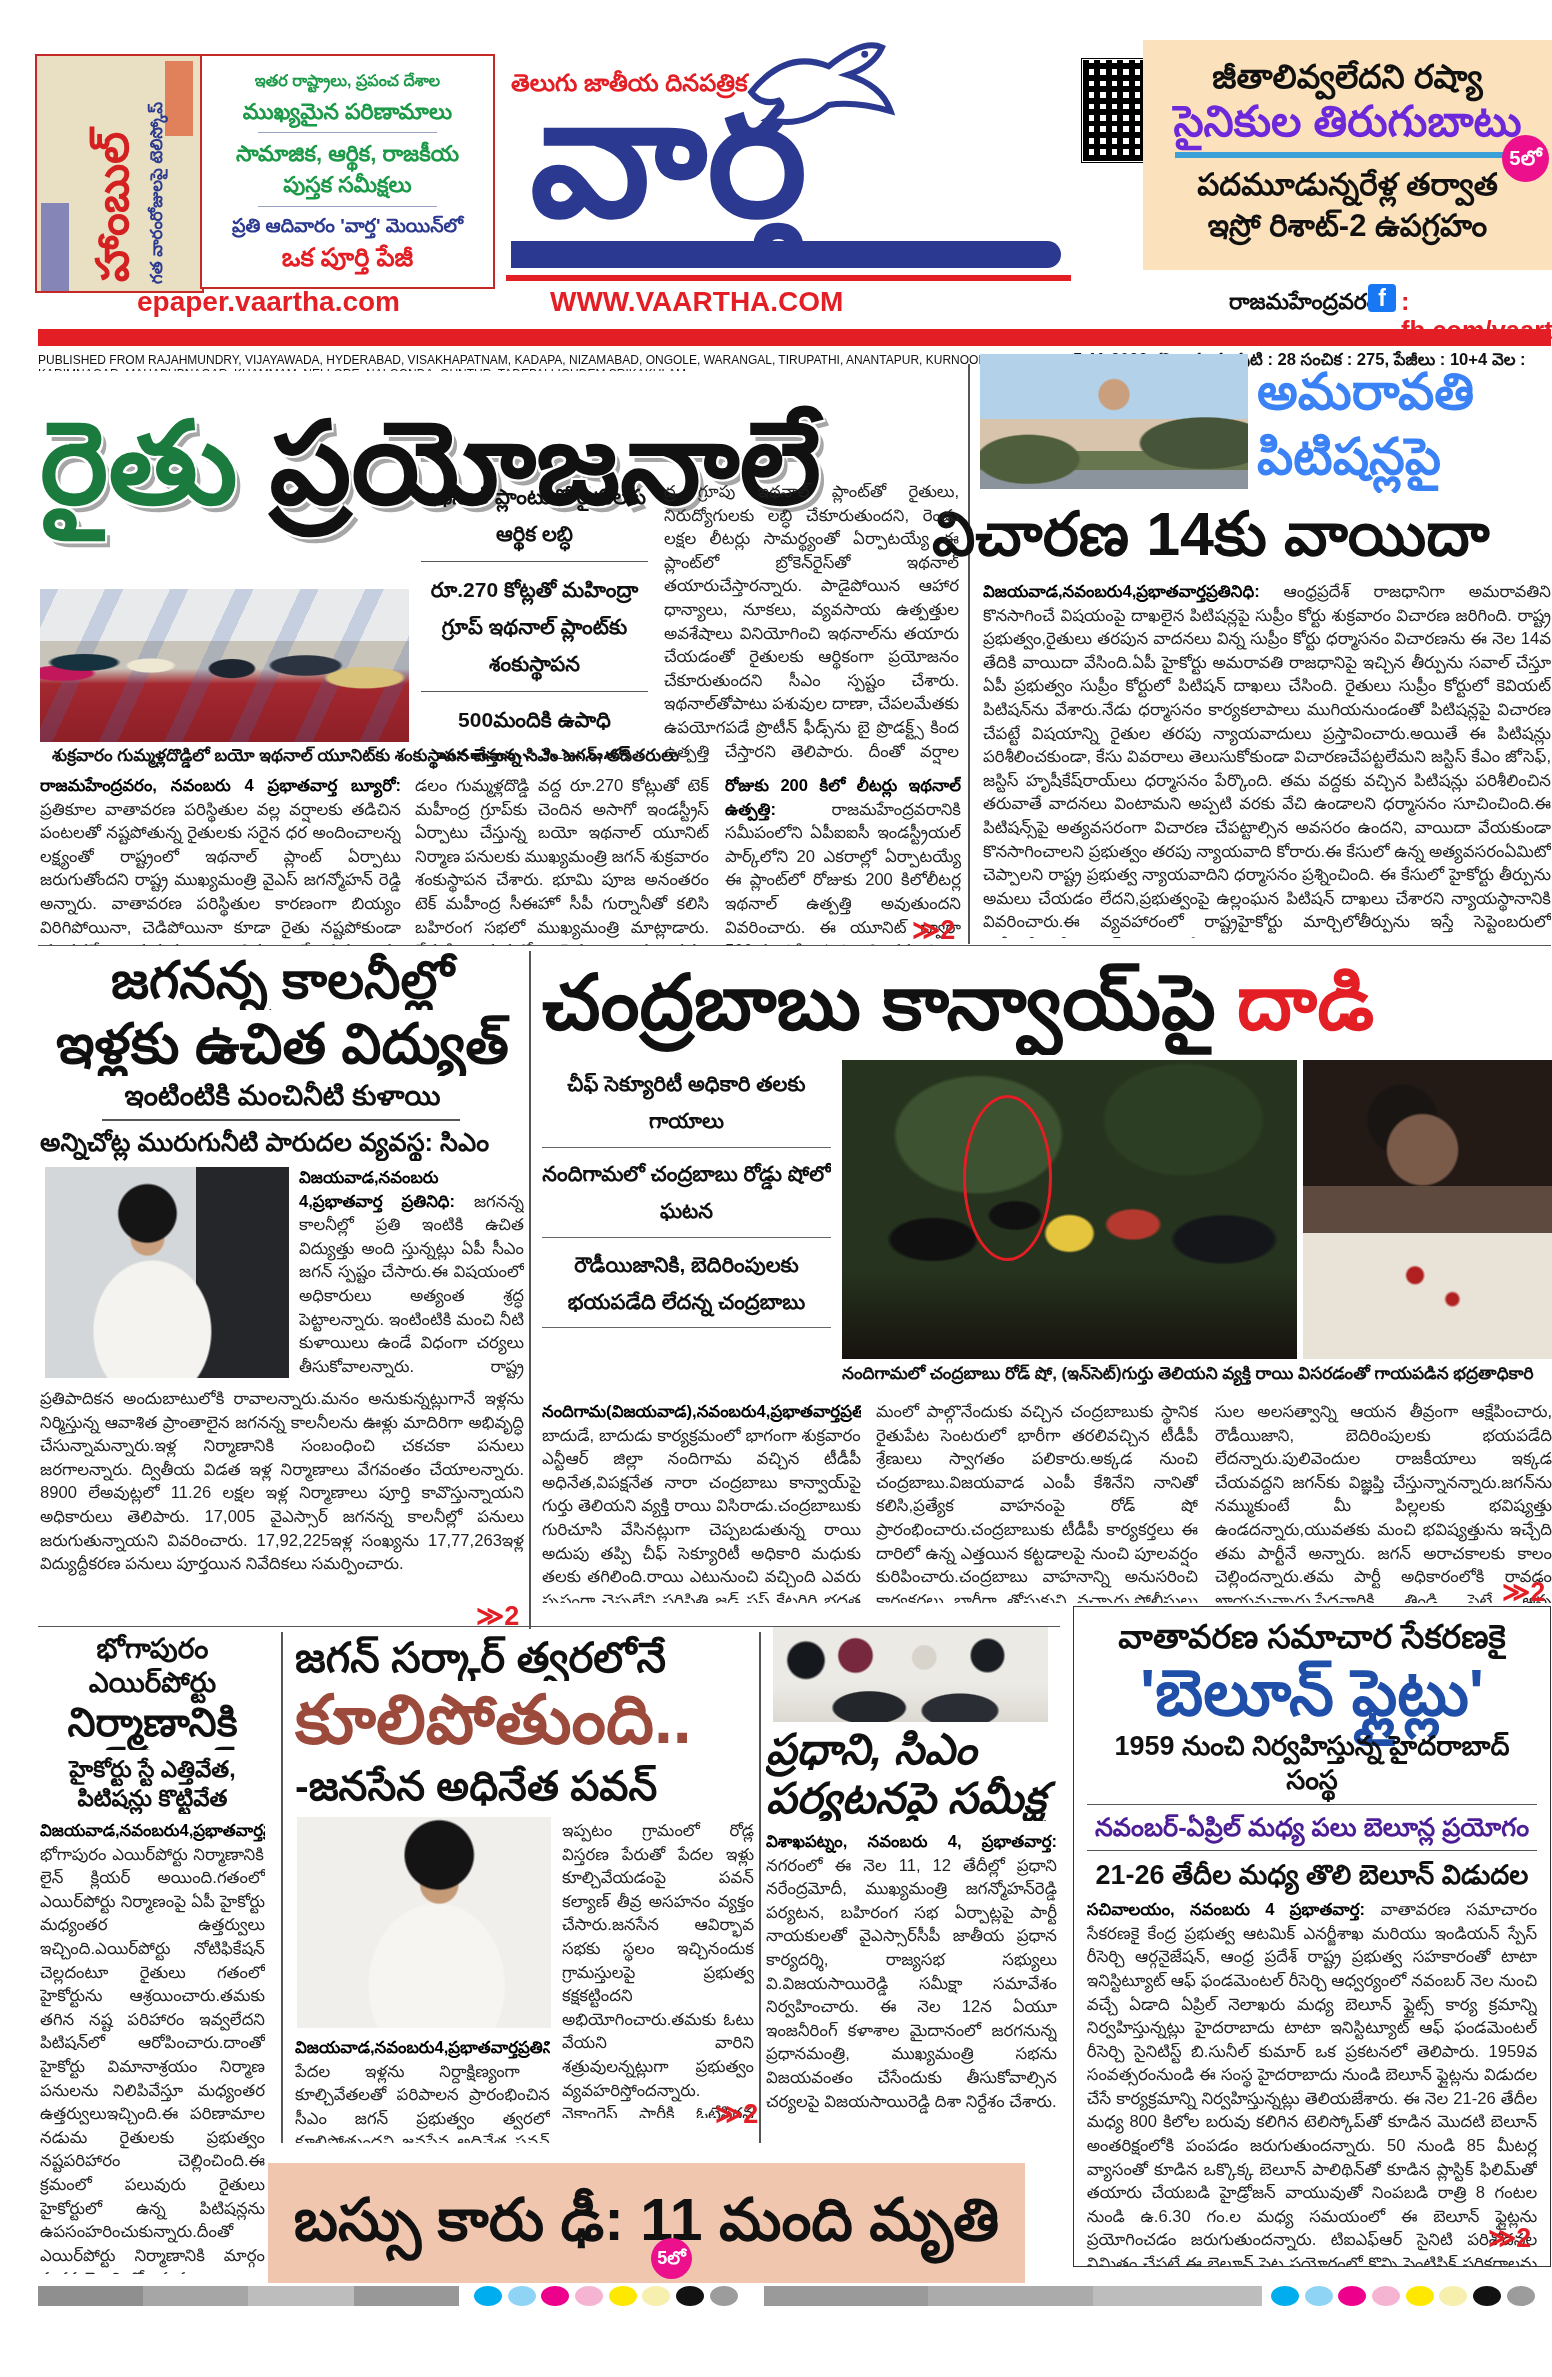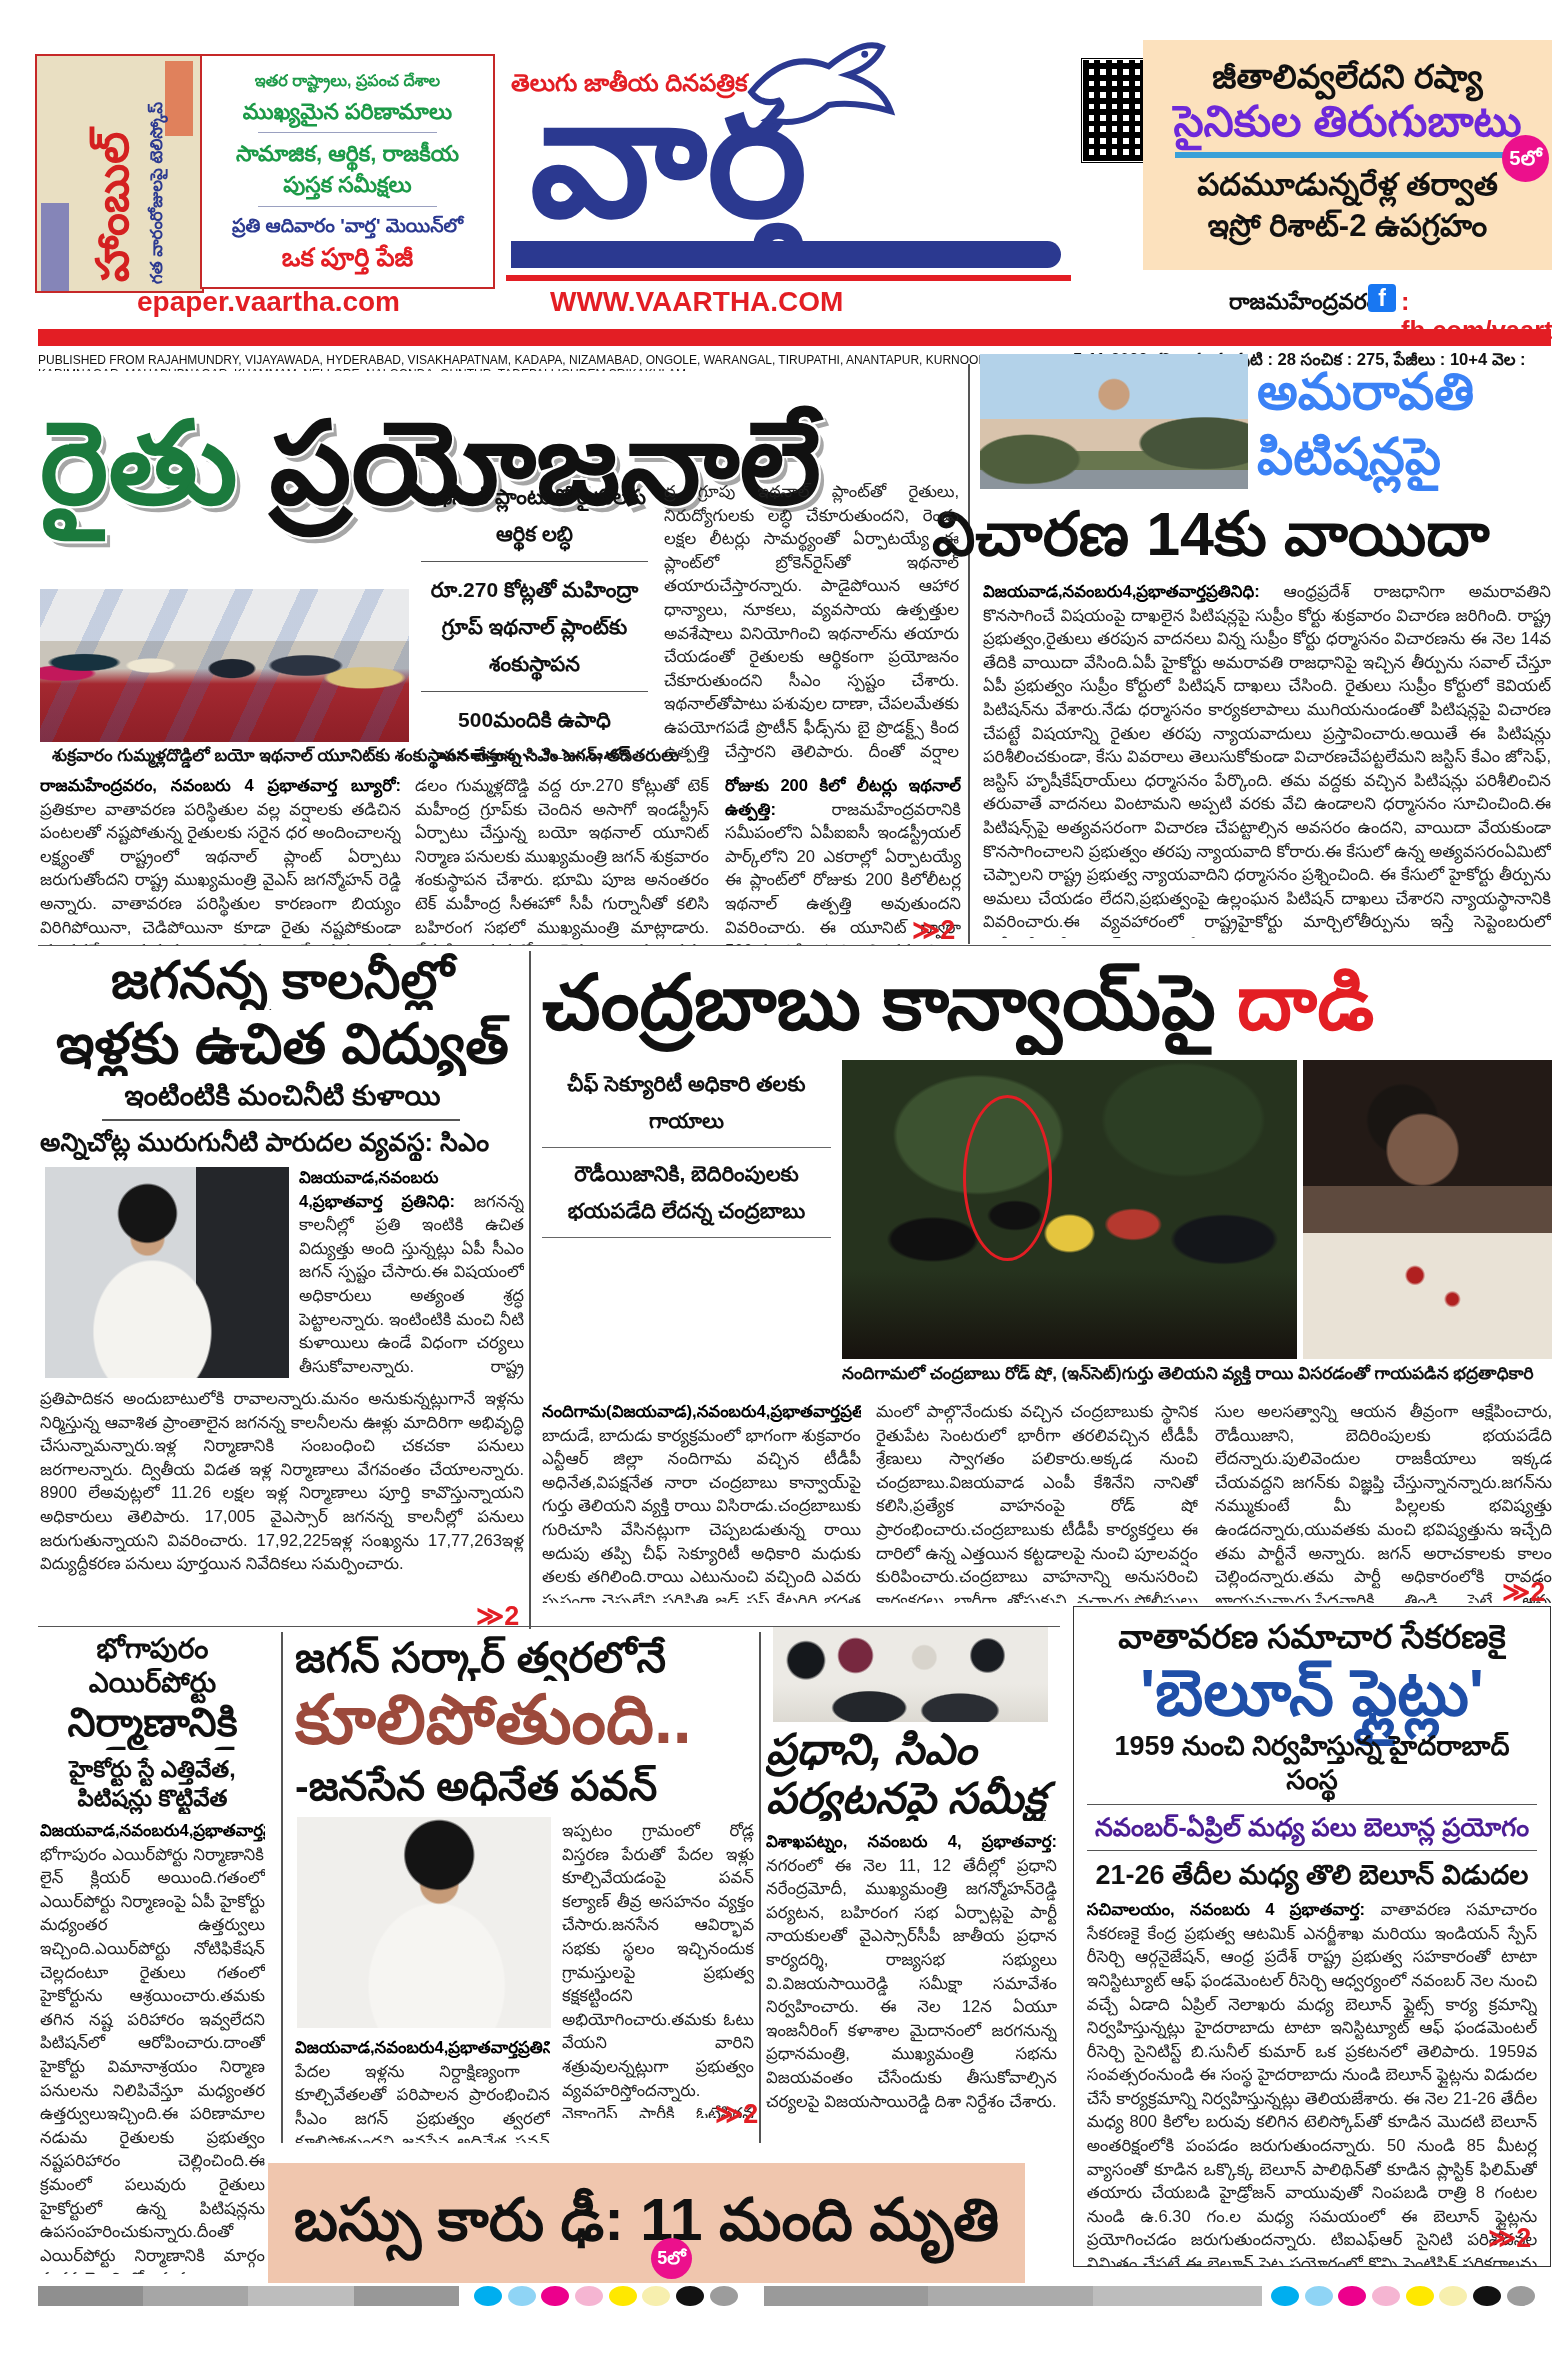--- a/index.html
+++ b/index.html
@@ -176,20 +176,21 @@
   <div class="abs clip just body-txt" style="left:40px;top:1387px;width:484px;height:217px;">ప్రతిపాదికన అందుబాటులోకి రావాలన్నారు.మనం అనుకున్నట్లుగానే ఇళ్లను నిర్మిస్తున్న ఆవాశిత ప్రాంతాలైన జగనన్న కాలనీలను ఊళ్లు మాదిరిగా అభివృద్ధి చేసున్నామన్నారు.ఇళ్ల నిర్మాణానికి సంబంధించి చకచకా పనులు జరగాలన్నారు. ద్వితీయ విడత ఇళ్ల నిర్మాణాలు వేగవంతం చేయాలన్నారు. 8900 లేఅవుట్లలో 11.26 లక్షల ఇళ్ల నిర్మాణాలు పూర్తి కావొస్తున్నాయని అధికారులు తెలిపారు. 17,005 వైఎస్సార్ జగనన్న కాలనీల్లో పనులు జరుగుతున్నాయని వివరించారు. 17,92,225ఇళ్ల సంఖ్యను 17,77,263ఇళ్ల విద్యుద్దీకరణ పనులు పూర్తయిన నివేదికలు సమర్పించారు.</div>
   <div class="abs jump" style="left:476px;top:1600px;">≫2</div>
 
   <div class="abs vline" style="left:529px;top:951px;height:678px;"></div>
 
   <div class="abs b clip" style="left:542px;top:956px;width:1010px;height:99px;font-size:77px;line-height:93px;">
     <span style="color:#111;">చంద్రబాబు కాన్వాయ్‌పై </span><span style="color:#e31e24;">దాడి</span>
   </div>
   <div class="abs clip" style="left:542px;top:1065px;width:289px;height:299px;">
     <div class="subhead-card" style="border-bottom:1.3px solid #666;padding-bottom:7.7px;">చీఫ్ సెక్యూరిటీ అధికారి తలకు గాయాలు</div>
+    <div class="subhead-card" style="border-bottom:1.3px solid #666;padding:7.7px 0;">నందిగామలో చంద్రబాబు రోడ్డు షోలో ఘటన</div>
     <div class="subhead-card" style="border-bottom:1.3px solid #666;padding:7.7px 0;">రౌడీయిజానికి, బెదిరింపులకు భయపడేది లేదన్న చంద్రబాబు</div>
 
   </div>
   <div class="ph ph-road" style="left:842px;top:1060px;width:455px;height:299px;">
     <div class="abs" style="left:121px;top:35px;width:83px;height:160px;border:3.2px solid #e31e24;border-radius:50%;"></div>
   </div>
   <div class="ph ph-hurt" style="left:1303px;top:1060px;width:249px;height:299px;"></div>
   <div class="abs b clip" style="left:842px;top:1364px;width:710px;height:24px;font-size:17px;color:#111;">నందిగామలో చంద్రబాబు రోడ్ షో, (ఇన్‌సెట్)గుర్తు తెలియని వ్యక్తి రాయి విసరడంతో గాయపడిన భద్రతాధికారి</div>
   <div class="abs clip just body-txt" style="left:542px;top:1400px;width:319px;height:203px;">
     <b class="dateline">నందిగామ(విజయవాడ),నవంబరు4,ప్రభాతవార్తప్రతినిధి:</b><span> బాదుడే, బాదుడు కార్యక్రమంలో భాగంగా శుక్రవారం ఎన్టీఆర్ జిల్లా నందిగామ వచ్చిన టీడీపీ అధినేత,విపక్షనేత నారా చంద్రబాబు కాన్వాయ్‌పై గుర్తు తెలియని వ్యక్తి రాయి విసిరాడు.చంద్రబాబుకు గురిచూసి వేసినట్లుగా చెప్పబడుతున్న రాయి అదుపు తప్పి చీఫ్ సెక్యూరిటీ అధికారి మధుకు తలకు తగిలింది.రాయి ఎటునుంచి వచ్చింది ఎవరు స్పష్టంగా చెప్పలేని పరిస్థితి జడ్ ప్లస్ కేటగిరి భద్రత ఉన్న చంద్రబాబుపై కాన్వాయ్‌పై ఈ దాడి జరగడంతో అప్రమత్తమైన సెక్యూరిటీ సిబ్బంది చంద్రబాబుకు అడ్డుగా నిలిచారు.మధు తలకు తగిలిన గాయంతో రక్త స్రావ మవుతుండటంతో వెంటనే అక్కడ వున్న వైద్యసహాయక సిబ్బంది ఆయనకు వైద్యచికిత్సను అందించారు.చంద్రబాబుపై రాయి విసిరారని తెలియడంతో టీడీపీ కార్యకర్తలు తీవ్ర ఆవేశంతో ఊగిపోయారు.</span>

